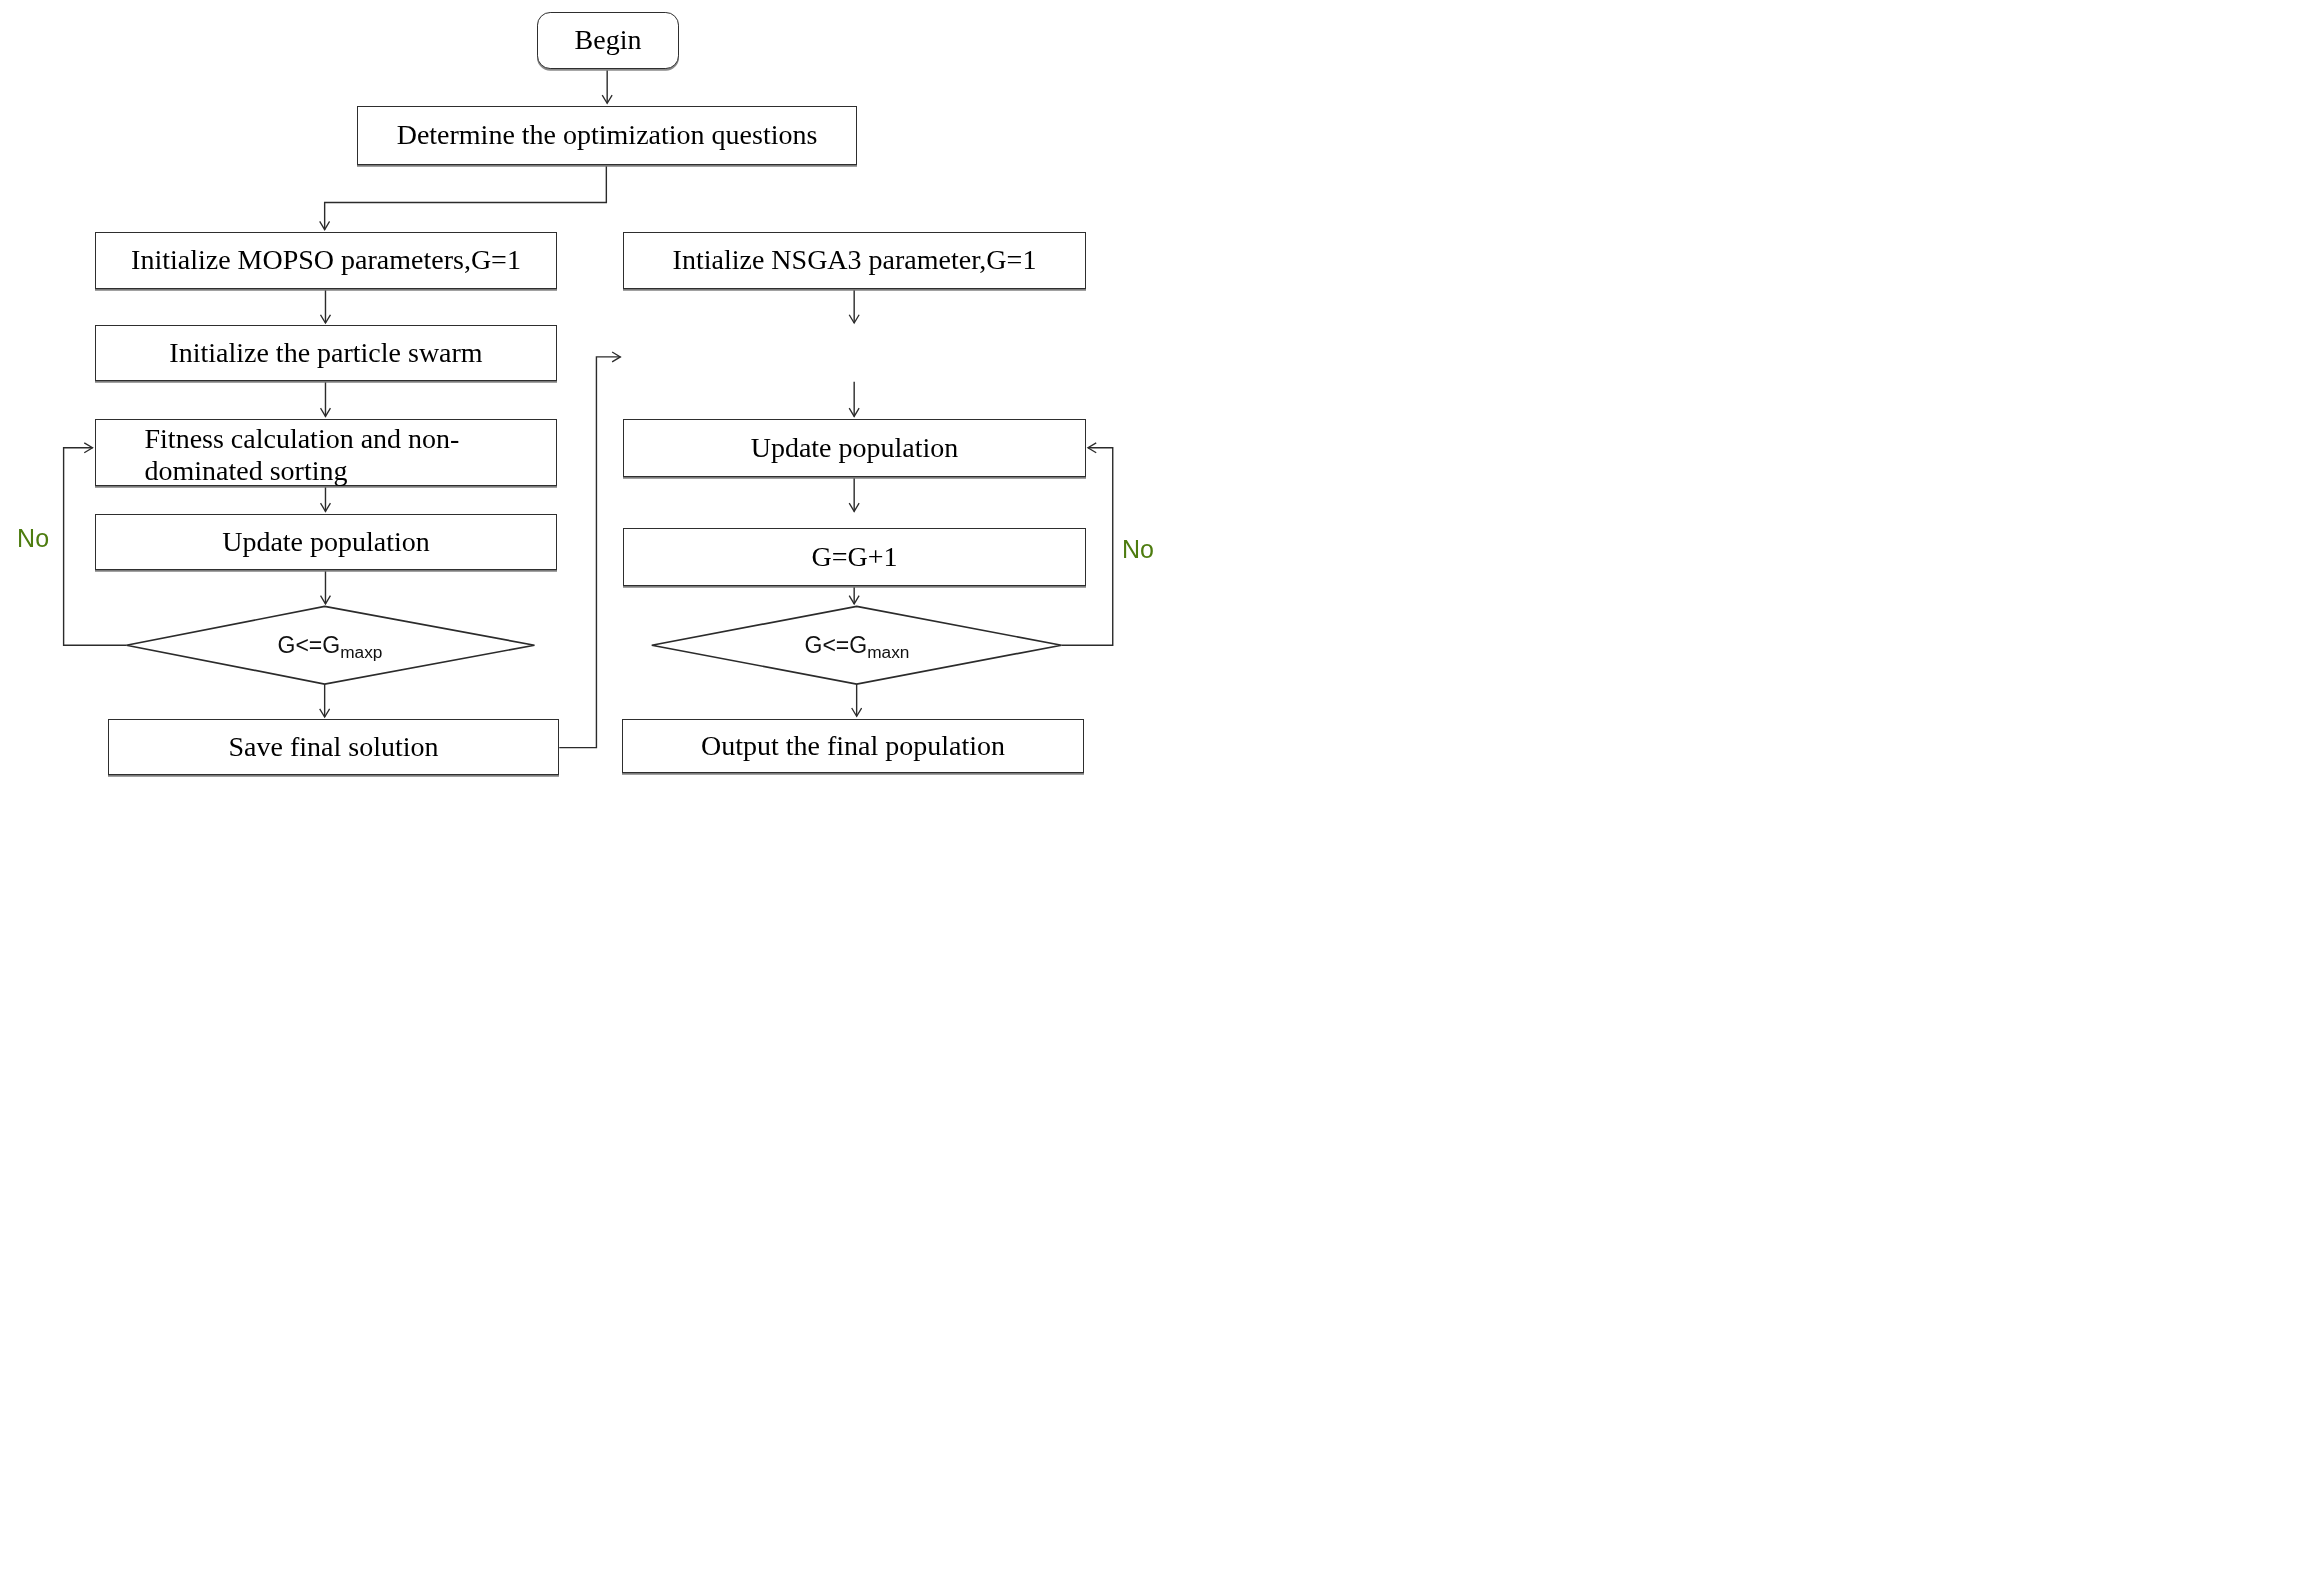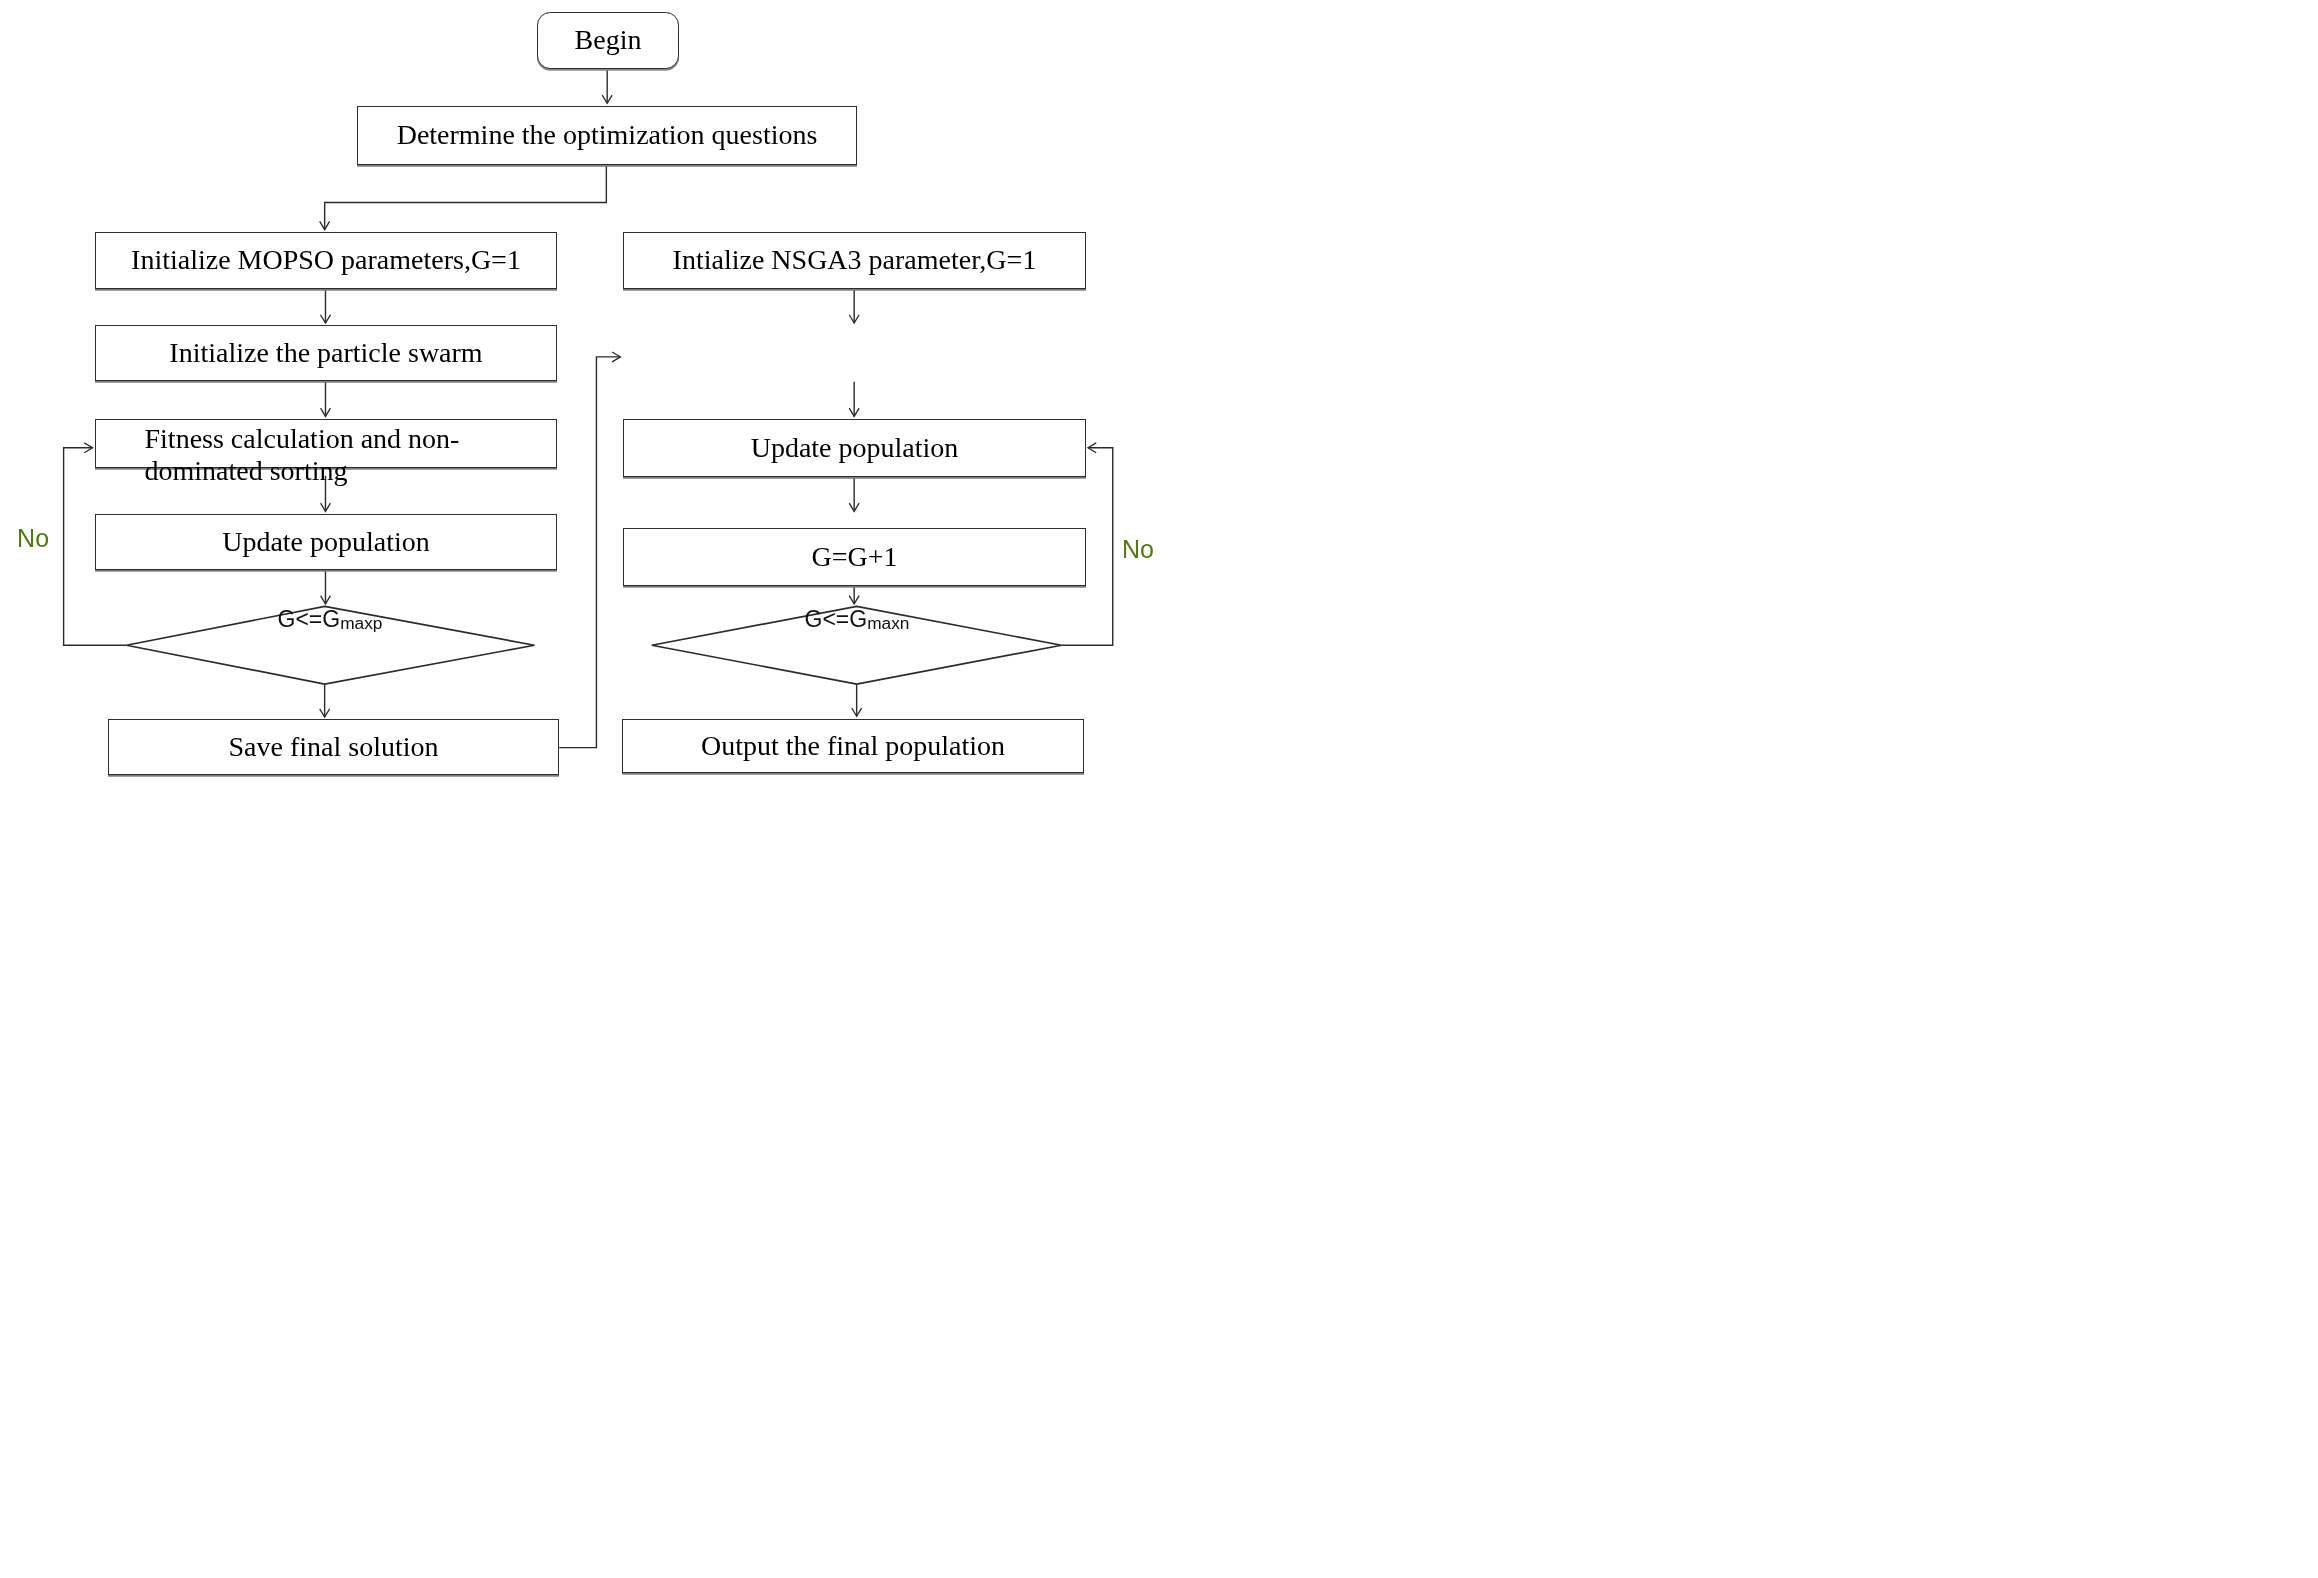--- a/index.html
+++ b/index.html
@@ -20,21 +20,21 @@
     box-shadow:0 1.7px 0 #7a7a7a;
     display:flex;align-items:center;justify-content:center;
     font-size:28px;
     line-height:1.15;
   }
   .node.terminator{border-radius:13.2px;box-shadow:0 1.7px 0 #8a8a8a;}
   .node.tall-text{align-items:flex-start;overflow:visible;}
   .tall-text .wrap{display:block;max-width:363px;margin-top:2.5px;line-height:32px;}
   .dlabel{
     position:absolute;
-    display:flex;align-items:flex-start;justify-content:center;
+    display:flex;align-items:center;justify-content:center;
     font-family:"Liberation Sans","DejaVu Sans",sans-serif;
     font-size:23px;color:#111;
   }
   .dlabel .sub{font-size:17.3px;transform:translateY(7.4px);}
   .no-label{
     position:absolute;
     font-family:"Liberation Sans","DejaVu Sans",sans-serif;
     font-size:25px;color:#4d7c0f;
     text-align:center;
   }
@@ -84,21 +84,21 @@
   </div>
 
   <div class="node" style="left:95px;top:232px;width:462px;height:57px">
     <span>Initialize MOPSO parameters,G=1</span>
   </div>
 
   <div class="node" style="left:95px;top:325px;width:462px;height:56px">
     <span>Initialize the particle swarm</span>
   </div>
 
-  <div class="node tall-text" style="left:95px;top:419px;width:462px;height:49px">
+  <div class="node tall-text" style="left:95px;top:419px;width:462px;height:67px">
     <span class="wrap">Fitness calculation and non-dominated sorting</span>
   </div>
 
   <div class="node" style="left:95px;top:514px;width:462px;height:56px">
     <span>Update population</span>
   </div>
 
   <div class="dlabel" style="left:126px;top:606px;width:408px;height:78px">
     <span>G&lt;=G</span>
       <span class="sub">maxp</span>

